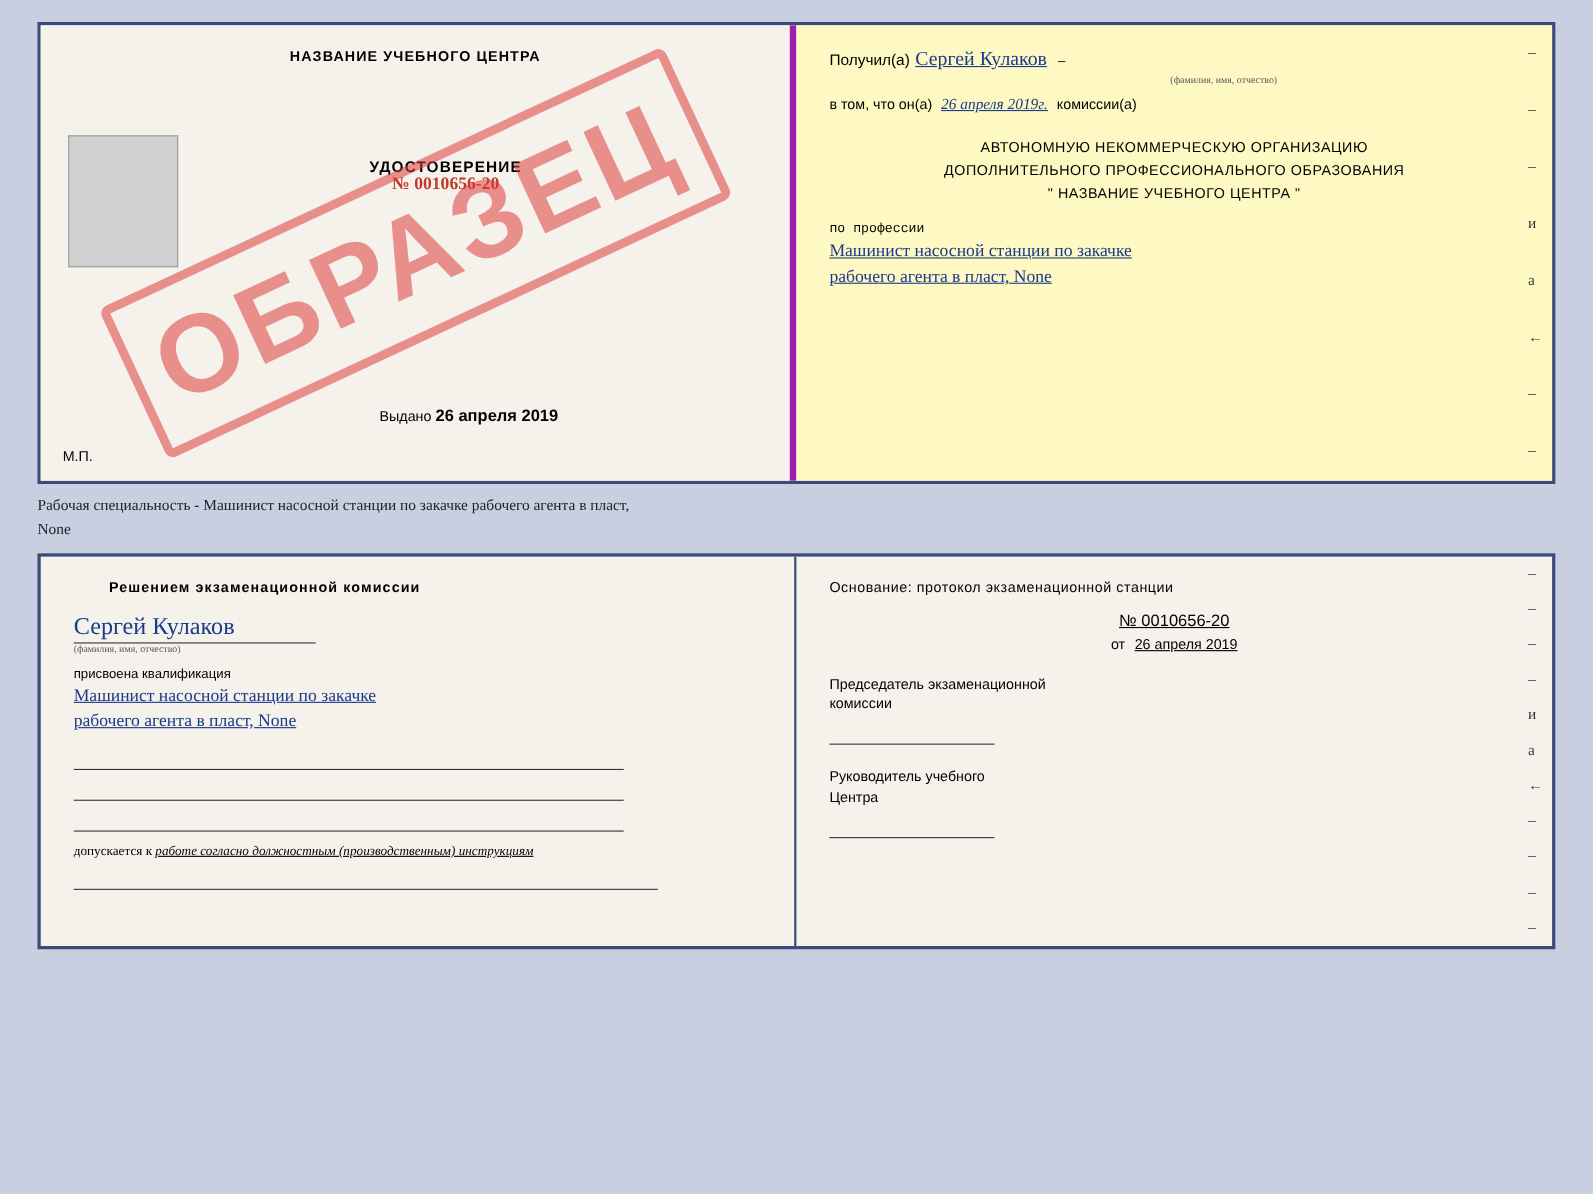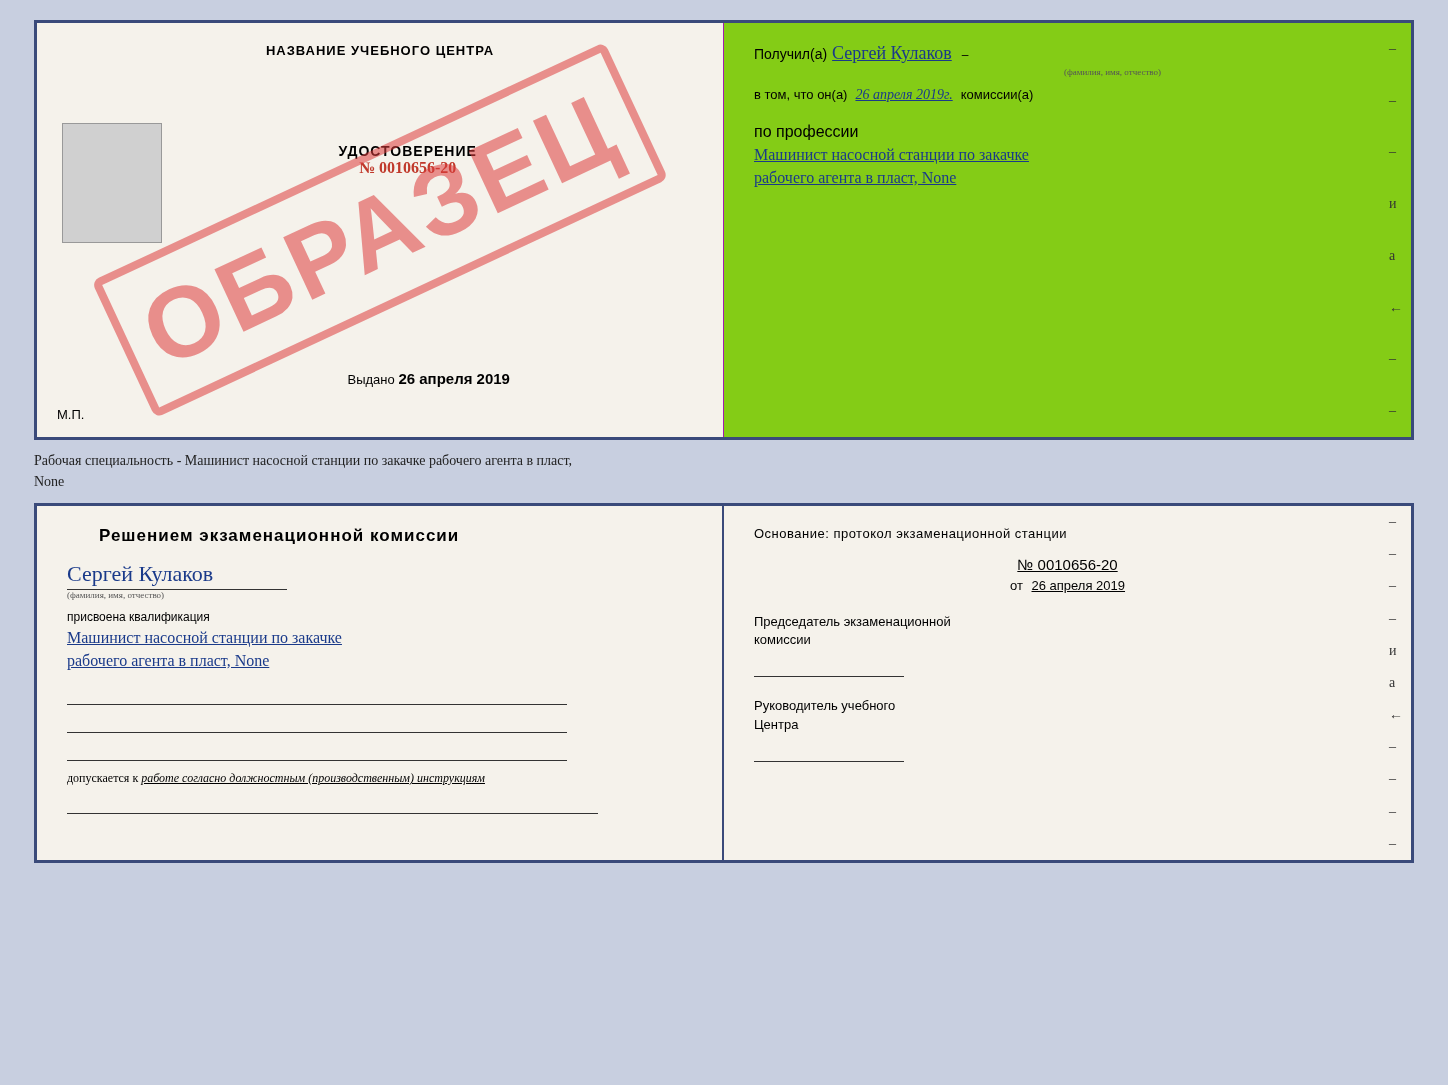--- a/index.html
+++ b/index.html
@@ -25,35 +25,35 @@
     .top-certificate {
       display: flex;
       background: #f5f2eb;
       border: 3px solid #3a4a7a;
       width: 100%;
       height: 420px;
     }
 
     .left-panel {
       width: 50%;
-      border-right: 1px solid #a21caf;
+      border-right: 6px solid #a21caf;
       padding: 20px 25px;
       position: relative;
       display: flex;
       flex-direction: column;
       align-items: center;
       background: #f5f2eb;
       overflow: hidden;
     }
 
     .right-panel {
       width: 50%;
       padding: 20px 30px;
       position: relative;
-      background: #84cc16;
+      background: #fef9c3;
     }
 
     
     .obrazets-stamp {
       position: absolute;
       top: 50%;
       left: 50%;
       transform: translate(-50%, -50%) rotate(-25deg);
       font-size: 100px;
       font-weight: 900;
@@ -171,22 +171,22 @@
     .main-text-block {
       font-size: 13px;
       font-family: Arial, sans-serif;
       text-align: center;
       line-height: 1.6;
       margin-bottom: 15px;
       letter-spacing: 0.5px;
     }
 
     .profession-label {
-      font-size: 16px;
-      font-family: Liberation Sans, sans-serif;
+      font-size: 12px;
+      font-family: Liberation Mono, monospace;
       margin-bottom: 5px;
     }
 
     .profession-handwritten {
       font-family: 'Segoe Script', 'Brush Script MT', cursive;
       font-size: 16px;
       color: #1a3a8a;
       text-decoration: underline;
       display: block;
       margin-bottom: 5px;
@@ -229,21 +229,21 @@
       position: relative;
     }
 
     .bottom-right {
       width: 50%;
       padding: 20px 30px;
       position: relative;
     }
 
     .commission-title {
-      font-size: 17px;
+      font-size: 13px;
       font-family: Arial, sans-serif;
       letter-spacing: 1px;
       margin-bottom: 15px;
       font-weight: bold;
       padding-left: 32px;
     }
 
     .person-name-large {
       font-family: 'Segoe Script', 'Brush Script MT', cursive;
       font-size: 22px;
@@ -389,20 +389,25 @@
       <div style="margin-top:-12px; margin-bottom:10px; margin-left:90px;">
         <span class="small-label">(фамилия, имя, отчество)</span>
       </div>
 
       <div class="date-line">
         <span style="font-size:13px;font-family:Arial,sans-serif;">в том, что он(а)</span>
         <span class="date-handwritten">26 апреля 2019г.</span>
         <span style="font-size:13px;font-family:Arial,sans-serif;">комиссии(а)</span>
       </div>
 
+      <div class="main-text-block">
+        <div>АВТОНОМНУЮ НЕКОММЕРЧЕСКУЮ ОРГАНИЗАЦИЮ</div>
+        <div>ДОПОЛНИТЕЛЬНОГО ПРОФЕССИОНАЛЬНОГО ОБРАЗОВАНИЯ</div>
+        <div>"   НАЗВАНИЕ УЧЕБНОГО ЦЕНТРА   "</div>
+      </div>
 
       <div class="profession-label">по профессии</div>
       <span class="profession-handwritten">Машинист насосной станции по закачке</span>
       <span class="profession-handwritten">рабочего агента в пласт, None</span>
 
       <div class="side-dashes">
         <span>–</span>
         <span>–</span>
         <span>–</span>
         <span>и</span>

